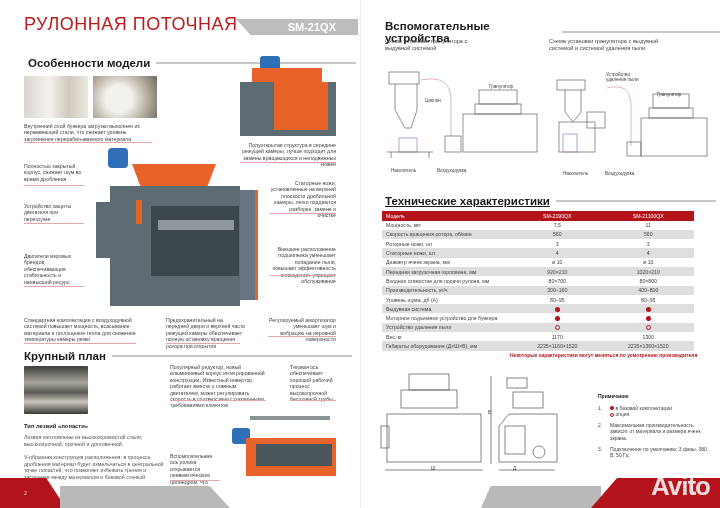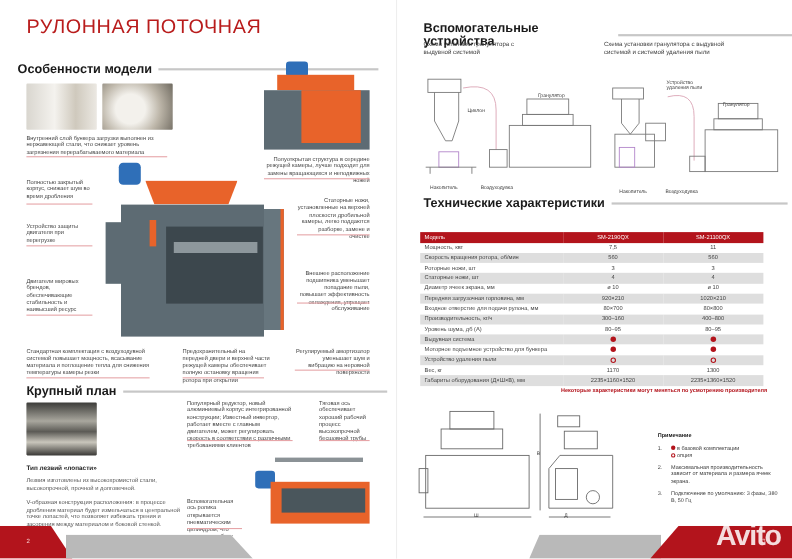--- a/index.html
+++ b/index.html
@@ -37,22 +37,23 @@
   .notes .n { width: 12px; flex-shrink: 0; }
   .blade-title { position: absolute; left: 24px; top: 423px; font-size: 5.8px; font-weight: bold; color: #222; }
   .blade-text { position: absolute; left: 24px; font-size: 5.3px; line-height: 6.6px; color: #555; width: 140px; }
   .watermark { position: absolute; right: 10px; bottom: 6px; font-size: 26px; color: rgba(255,255,255,0.85); font-weight: bold; letter-spacing: -1px; }
 </style>
 </head>
 <body>
 
 <div class="page left">
   <div class="title1">РУЛОННАЯ ПОТОЧНАЯ</div>
-
-  <div class="section-h" style="left:16px;top:57px;">
+  <div class="model-tag">SM-21QX</div>
+
+  <div class="section-h" style="left:28px;top:57px;">
     <span>Особенности модели</span>
     <span class="rule" style="width:200px;"></span>
   </div>
 
   <div class="photo" style="left:24px;top:76px;width:64px;height:42px;background:linear-gradient(90deg,#d9d6cf,#f4f2ee 40%,#cfc9bd 70%,#ebe8e2);"></div>
   <div class="photo" style="left:93px;top:76px;width:64px;height:42px;background:radial-gradient(circle at 40% 55%,#f3f1ec 0 30%,#bdb6a9 60%,#6f6a60);"></div>
 
   <div class="machine" style="left:240px;top:56px;width:96px;height:80px;">
     <div style="position:absolute;left:20px;top:0;width:20px;height:14px;background:#2f6fb8;border-radius:3px;"></div>
     <div style="position:absolute;left:12px;top:12px;width:70px;height:14px;background:#e8632a;"></div>
@@ -169,21 +170,21 @@
       <rect x="102" y="18" width="36" height="14"></rect>
       <rect x="98" y="32" width="44" height="10"></rect>
       <rect x="90" y="42" width="66" height="38"></rect>
     </g>
   </svg>
   <div class="lbl" style="left:245px;top:72px;width:40px;">Устройство удаления пыли</div>
   <div class="lbl" style="left:296px;top:92px;">Гранулятор</div>
   <div class="lbl" style="left:202px;top:171px;">Накопитель</div>
   <div class="lbl" style="left:244px;top:171px;">Воздуходувка</div>
 
-  <div class="section-h" style="left:24px;top:179px;">
+  <div class="section-h" style="left:24px;top:195px;text-decoration:underline;">
     <span>Технические характеристики</span>
     <span class="rule" style="width:160px;"></span>
   </div>
 
   <svg style="position:absolute;left:18px;top:372px;" width="200" height="102">
     <g fill="none" stroke="#666" stroke-width="0.8">
       <rect x="30" y="2" width="40" height="16"></rect>
       <rect x="22" y="18" width="56" height="18"></rect>
       <rect x="8" y="42" width="94" height="48"></rect>
       <rect x="2" y="54" width="8" height="22"></rect>

